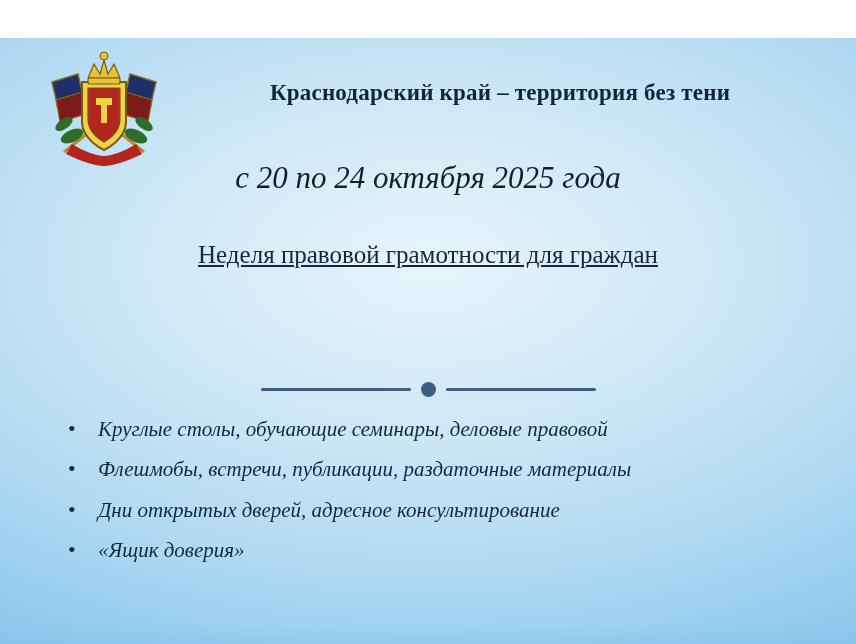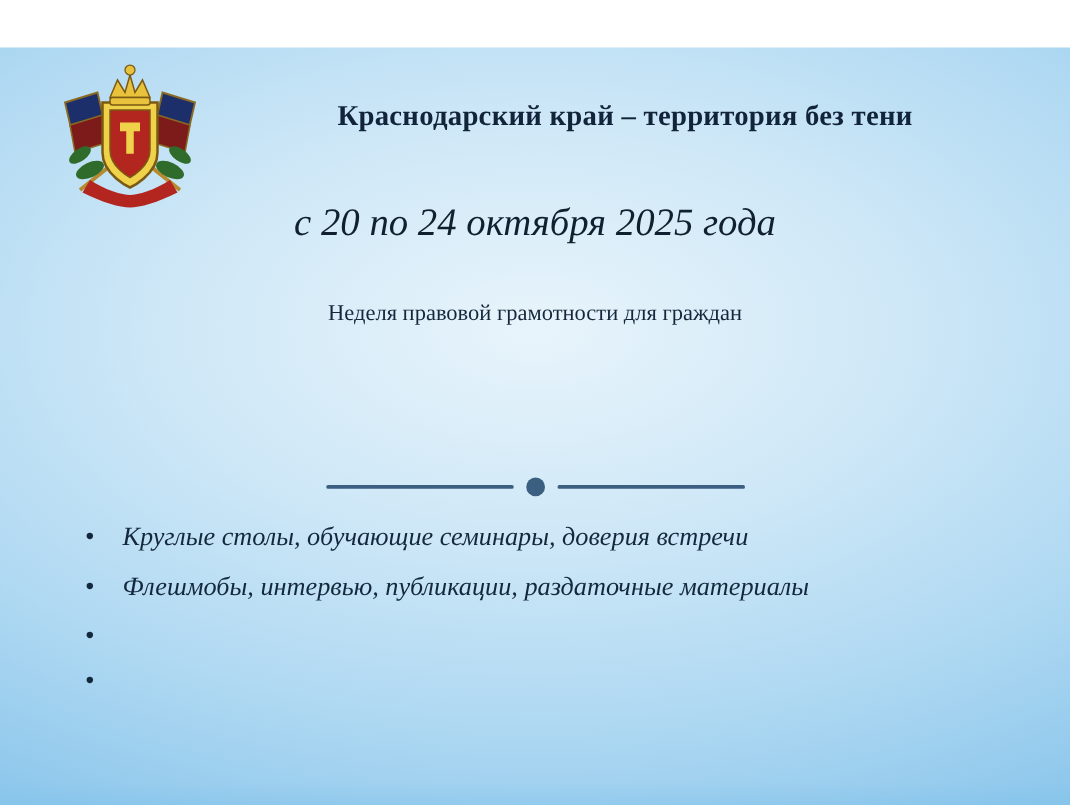--- a/index.html
+++ b/index.html
@@ -63,23 +63,24 @@
     color: #10202f;
     font-style: italic;
   }
 
   .subtitle {
     position: absolute;
     left: 0;
     right: 0;
     top: 200px;
     text-align: center;
-    font-size: 18px;
+    font-size: 25px;
     line-height: 1.38;
     color: #14273b;
+    text-decoration: underline;
   }
   .subtitle div { white-space: nowrap; }
 
   
   .divider {
     position: absolute;
     left: 0;
     right: 0;
     top: 338px;
     height: 26px;
@@ -185,27 +186,29 @@
 
   <div class="divider">
     <span class="bar"></span>
     <span class="dot"></span>
     <span class="bar"></span>
   </div>
 
   <div class="bullets">
     <div class="bullet-row">
       <span class="bullet-mark">•</span>
-      <span class="bullet-text">Круглые столы, обучающие семинары, доверия встречи</span>
-    </div>
-    <div class="bullet-row">
-      <span class="bullet-mark">•</span>
-      <span class="bullet-text">Флешмобы, интервью, публикации, раздаточные материалы</span>
-    </div>
-    <div class="bullet-row">
-      <span class="bullet-mark">•</span>
-    </div>
-    <div class="bullet-row">
-      <span class="bullet-mark">•</span>
+      <span class="bullet-text">Круглые столы, обучающие семинары, деловые правовой</span>
+    </div>
+    <div class="bullet-row">
+      <span class="bullet-mark">•</span>
+      <span class="bullet-text">Флешмобы, встречи, публикации, раздаточные материалы</span>
+    </div>
+    <div class="bullet-row">
+      <span class="bullet-mark">•</span>
+      <span class="bullet-text">Дни открытых дверей, адресное консультирование</span>
+    </div>
+    <div class="bullet-row">
+      <span class="bullet-mark">•</span>
+      <span class="bullet-text">«Ящик доверия»</span>
     </div>
   </div>
 
 </div>
 
 </body></html>

